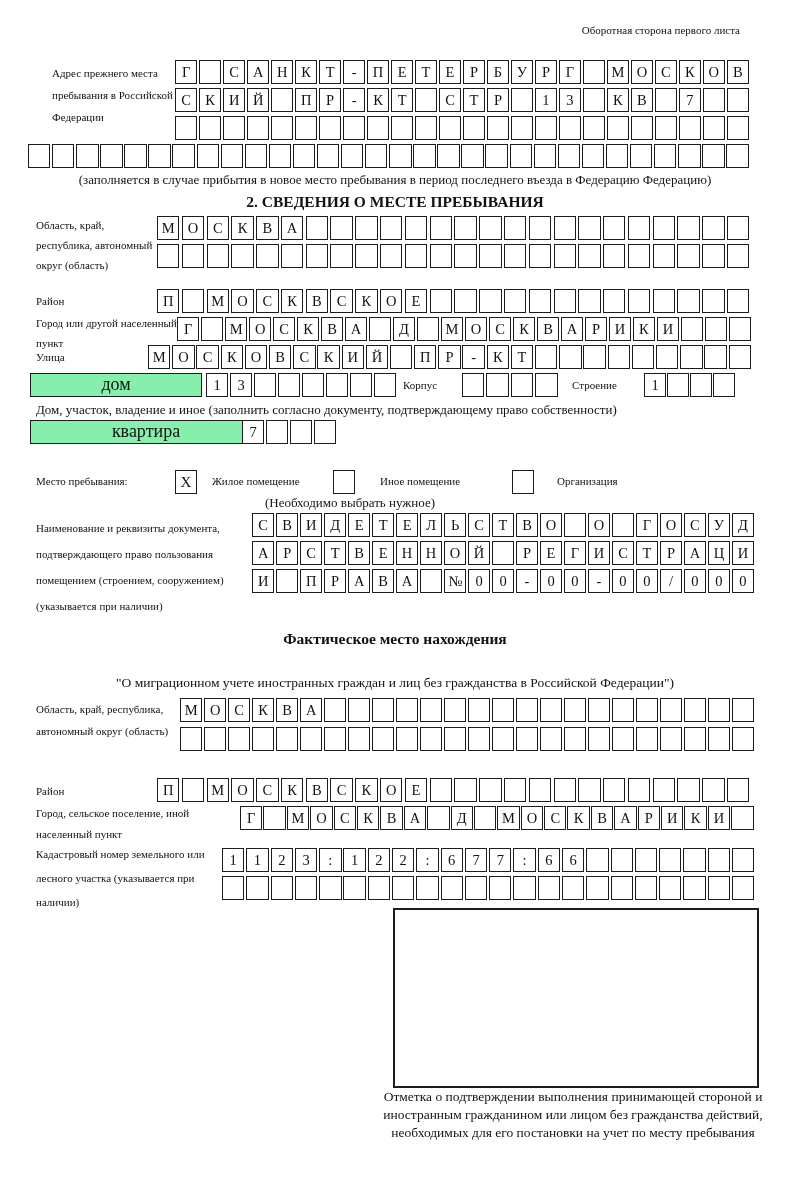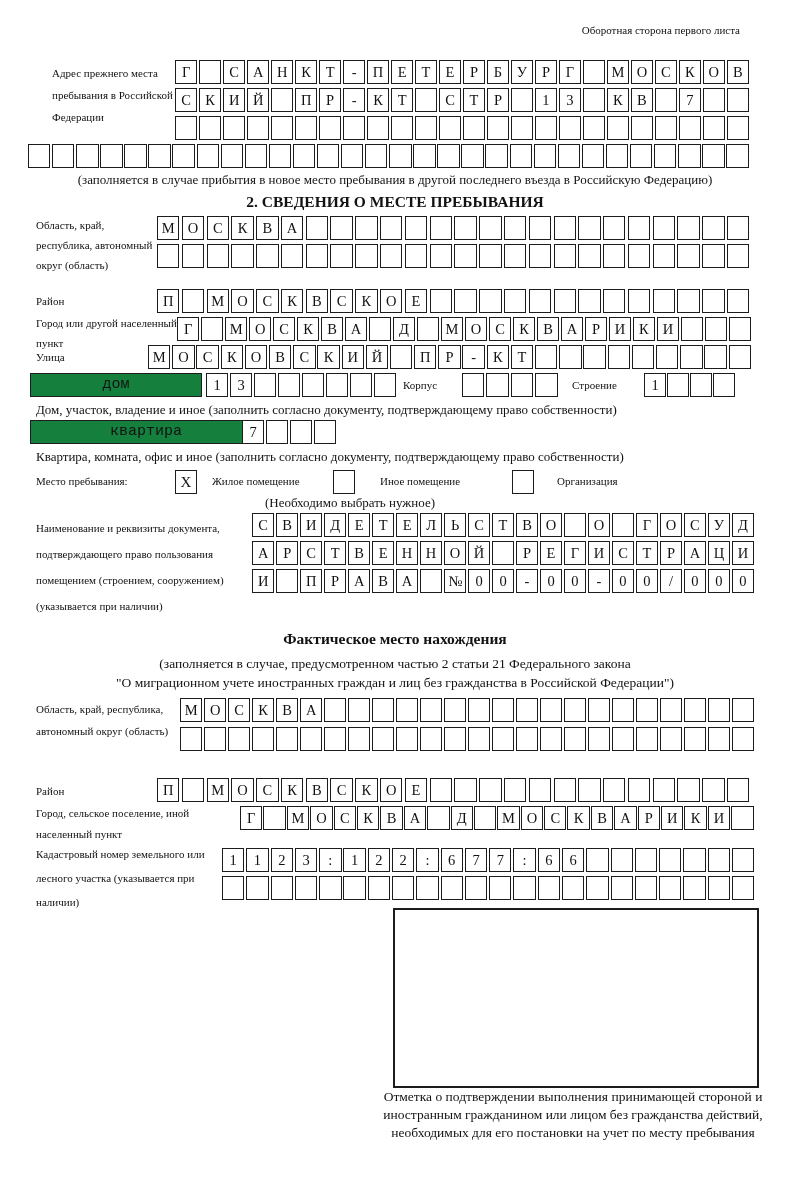--- a/index.html
+++ b/index.html
@@ -12,21 +12,21 @@
   .hd{position:absolute;left:0;width:790px;text-align:center;font-weight:bold;font-size:15.5px;color:#121212;}
   .cellrow{position:absolute;display:flex;height:24px;}
   .cell{
     flex:none;box-sizing:border-box;width:22.4px;height:23.5px;
     border:1.6px solid #1c1c1c;margin-right:var(--g,1.6px);
     display:flex;align-items:center;justify-content:center;
     font-size:14.5px;line-height:1;background:#fff;
   }
   .wbox{
     position:absolute;box-sizing:border-box;height:23.5px;border:1.6px solid #1c1c1c;
-    display:flex;align-items:center;justify-content:center;font-size:15px;background:#15803d;font-family:Liberation Mono, monospace;
+    display:flex;align-items:center;justify-content:center;font-size:18px;background:#86efac;
   }
   .cb{
     position:absolute;box-sizing:border-box;width:22px;height:24px;border:1.7px solid #1c1c1c;
     display:flex;align-items:center;justify-content:center;font-size:15px;background:#fff;
   }
   .stamp{position:absolute;border:2px solid #1c1c1c;background:#fff;}
   .ctr{text-align:center;}
 </style>
 </head>
 <body>
@@ -139,21 +139,21 @@
       <span class="cell"></span>
       <span class="cell"></span>
       <span class="cell"></span>
       <span class="cell"></span>
       <span class="cell"></span>
       <span class="cell"></span>
       <span class="cell"></span>
       <span class="cell"></span>
       <span class="cell"></span>
     </div>
-  <div class="cap ctr" style="left:3px;top:172px;width:784px;">(заполняется в случае прибытия в новое место пребывания в другой последнего въезда в Российскую Федерацию)</div>
+  <div class="cap ctr" style="left:3px;top:172px;width:784px;">(заполняется в случае прибытия в новое место пребывания в период последнего въезда в Федерацию Федерацию)</div>
 
   <div class="hd" style="top:193px;">2. СВЕДЕНИЯ О МЕСТЕ ПРЕБЫВАНИЯ</div>
 
   <div class="lbl" style="left:36px;top:215px;width:120px;">Область, край, республика, автономный округ (область)</div>
   <div class="cellrow" style="left:157px;top:216px;--g:2.4px;">
       <span class="cell">М</span>
       <span class="cell">О</span>
       <span class="cell">С</span>
       <span class="cell">К</span>
       <span class="cell">В</span>
@@ -316,21 +316,20 @@
     </div>
   <div class="cap" style="left:36px;top:402px;">Дом, участок, владение и иное (заполнить согласно документу, подтверждающему право собственности)</div>
 
   <div class="wbox" style="left:30px;top:420px;width:232px;">квартира</div>
   <div class="cellrow" style="left:242px;top:420px;--g:1.6px;">
       <span class="cell">7</span>
       <span class="cell"></span>
       <span class="cell"></span>
       <span class="cell"></span>
     </div>
-  <div class="cap" style="left:36px;top:449px;">Квартира, комната, офис и иное (заполнить согласно документу, подтверждающему право собственности)</div>
 
   <div class="lbl" style="left:36px;top:471px;">Место пребывания:</div>
   <div class="cb" style="left:175px;top:470px;">X</div>
   <div class="lbl" style="left:212px;top:471px;">Жилое помещение</div>
   <div class="cb" style="left:333px;top:470px;"></div>
   <div class="lbl" style="left:380px;top:471px;">Иное помещение</div>
   <div class="cb" style="left:512px;top:470px;"></div>
   <div class="lbl" style="left:557px;top:471px;">Организация</div>
   <div class="cap ctr" style="left:240px;top:495px;width:220px;">(Необходимо выбрать нужное)</div>
 
@@ -399,21 +398,20 @@
       <span class="cell">-</span>
       <span class="cell">0</span>
       <span class="cell">0</span>
       <span class="cell">/</span>
       <span class="cell">0</span>
       <span class="cell">0</span>
       <span class="cell">0</span>
     </div>
 
   <div class="hd" style="top:630px;">Фактическое место нахождения</div>
-  <div class="cap ctr" style="left:3px;top:656px;width:784px;font-size:13.5px;">(заполняется в случае, предусмотренном частью 2 статьи 21 Федерального закона</div>
   <div class="cap ctr" style="left:3px;top:675px;width:784px;font-size:13.5px;">"О миграционном учете иностранных граждан и лиц без гражданства в Российской Федерации")</div>
 
   <div class="lbl" style="left:36px;top:698px;width:150px;line-height:22px;">Область, край, республика, автономный округ (область)</div>
   <div class="cellrow" style="left:180px;top:698px;--g:1.6px;">
       <span class="cell">М</span>
       <span class="cell">О</span>
       <span class="cell">С</span>
       <span class="cell">К</span>
       <span class="cell">В</span>
       <span class="cell">А</span>

